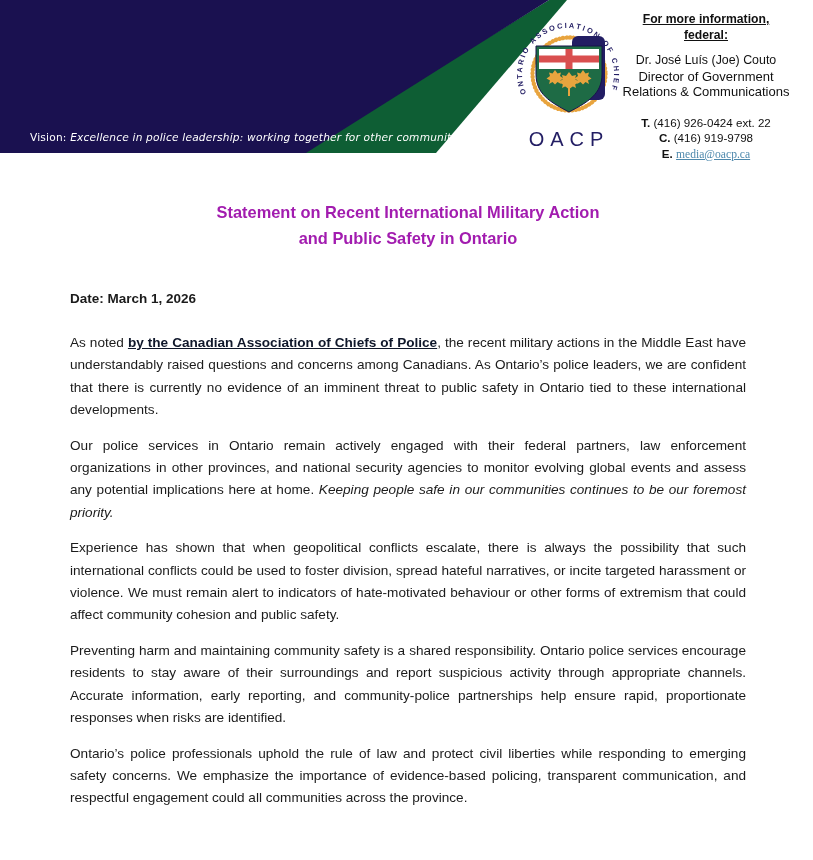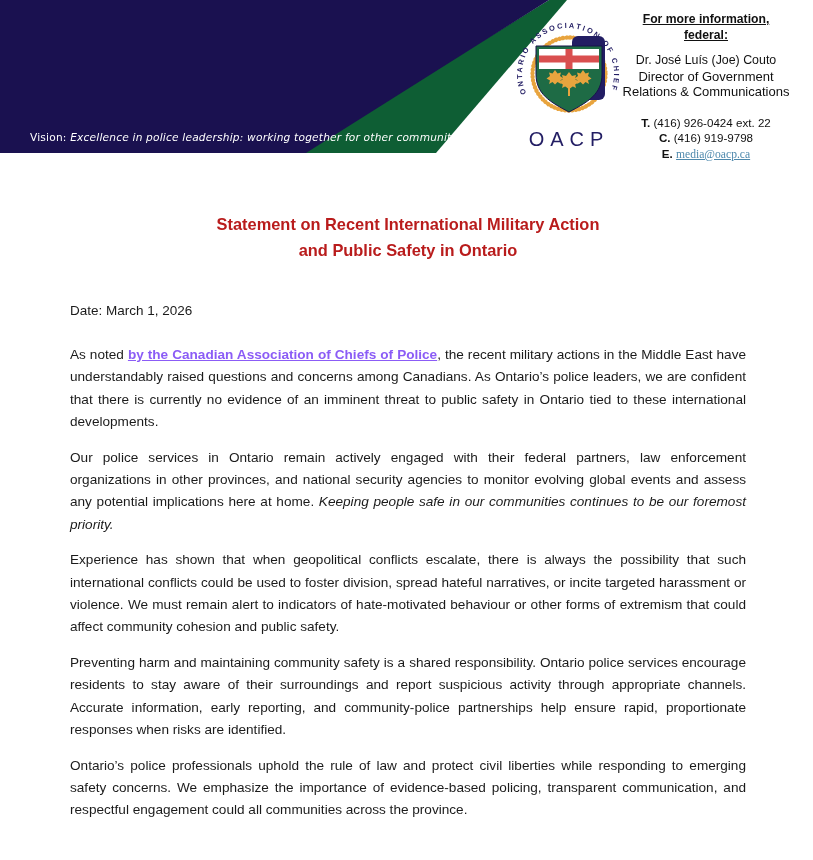--- a/index.html
+++ b/index.html
@@ -25,30 +25,30 @@
   .contact .c-heading{font-weight:bold;font-size:12.2px;text-decoration:underline;line-height:16px;}
   .contact .c-name{font-weight:normal;font-size:12.4px;margin-top:10px;}
   .contact .c-title{font-size:13px;}
   .contact .c-phones{margin-top:15px;}
   .contact .lbl{font-weight:bold;}
   .contact a.email{color:#4d88ac;text-decoration:underline;font-family:Liberation Serif, serif;}
   
   .doc{position:absolute;left:70px;top:196px;width:676px;}
   .doc-title{
     text-align:center;font-weight:bold;font-size:16.4px;line-height:25.5px;
-    color:#b91c1c;margin:16px 0 0 0;
+    color:#a21caf;margin:4px 0 0 0;
   }
   .doc-title span{display:block;}
-  .doc-date{font-weight:normal;font-size:13.5px;margin:40px 0 0 0;}
+  .doc-date{font-weight:bold;font-size:13.5px;margin:40px 0 0 0;}
   .doc p.body-par{
     font-size:13.6px;line-height:22.4px;text-align:justify;
     margin:0 0 13px 0;color:#1b1b1b;
   }
   .doc .pars{margin-top:26px;}
-  a.cacp-link{color:#8b5cf6;font-weight:bold;text-decoration:underline;}
+  a.cacp-link{color:#0f172a;font-weight:bold;text-decoration:underline;}
   .ital{font-style:italic;}
 </style>
 </head>
 <body>
 
 <div class="header">
 
   <svg class="banner-svg" width="640" height="153" viewBox="0 0 640 153">
     <polygon points="549,0 567,0 436,153 300,153" fill="#0e5e34"></polygon>
     <polygon points="0,0 549,0 306,153 0,153" fill="#1a1150"></polygon>

